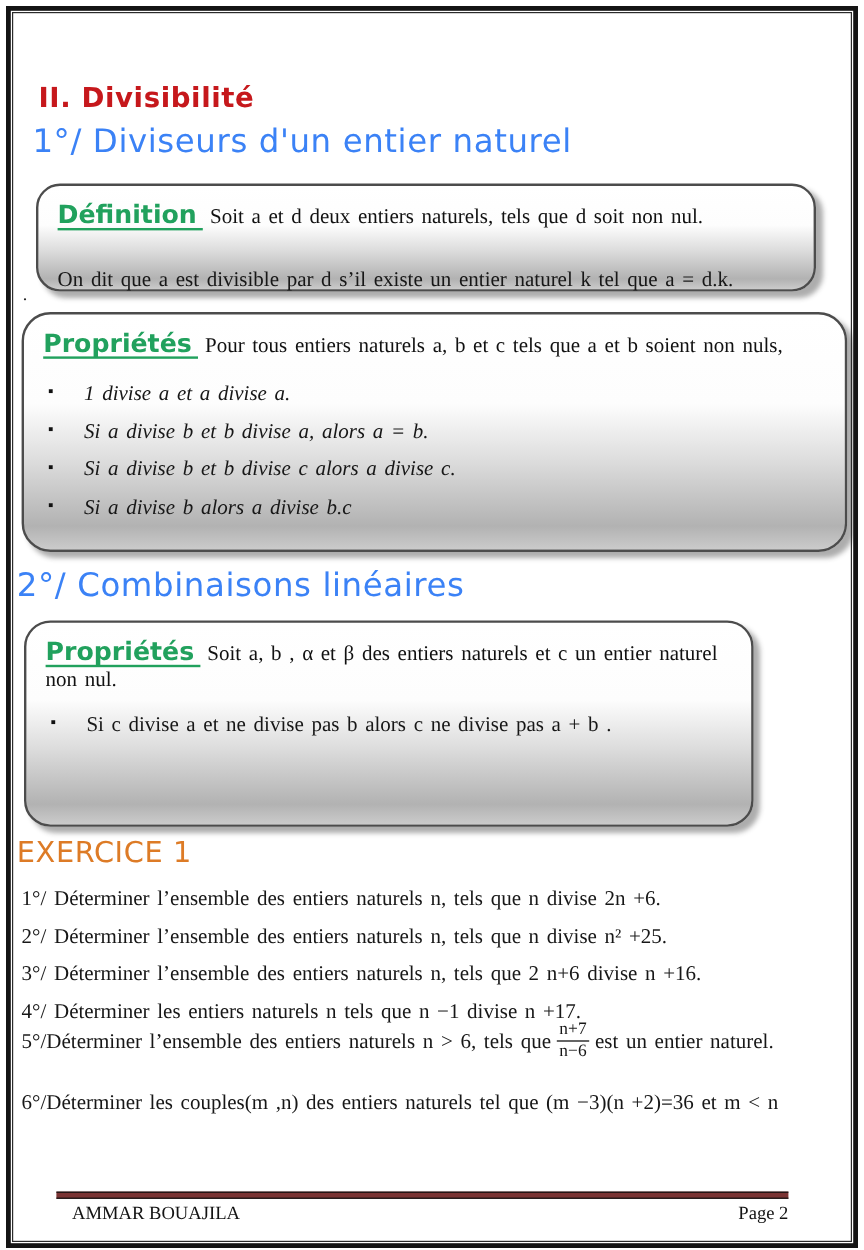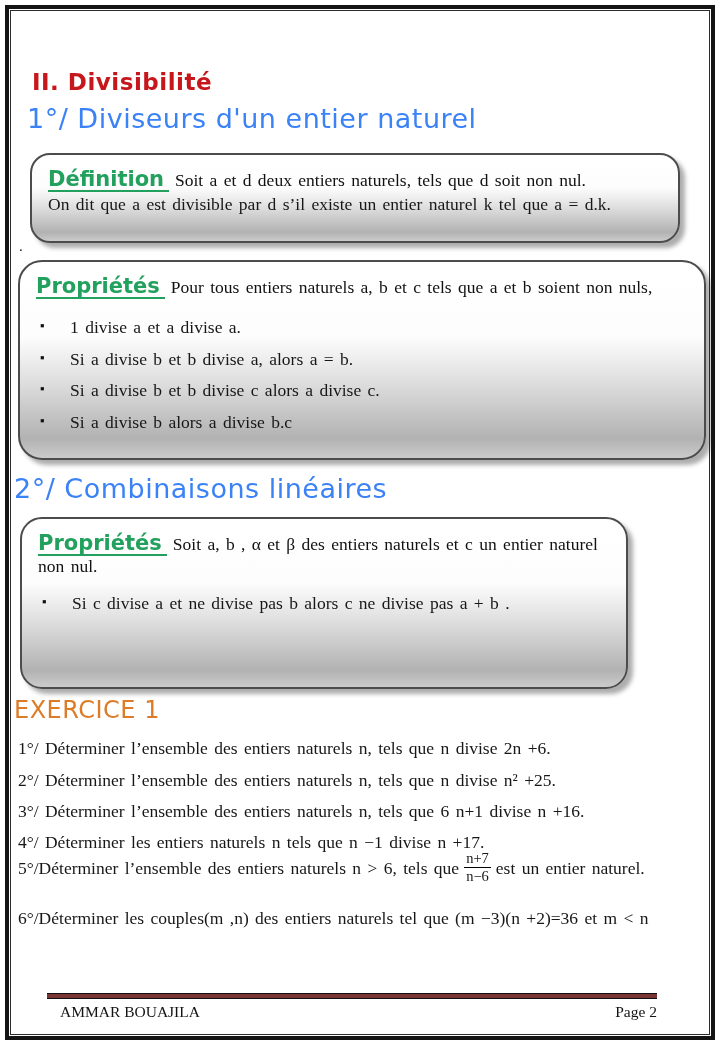--- a/index.html
+++ b/index.html
@@ -28,21 +28,21 @@
   .green-label{font-family:"DejaVu Sans", sans-serif;font-weight:bold;
                font-size:21px;color:#21a15d;border-bottom:2.5px solid #21a15d;
                padding-right:5px;display:inline-block;line-height:1.05;}
   .intro-text{font-size:17.5px;color:#111;margin-left:6px;word-spacing:2px;}
   .box-head{padding:13px 16px 0 16px;}
   .box-body{font-size:17.5px;word-spacing:2px;padding:0 16px;}
 
   ul.props{list-style:none;margin:0;padding:0 16px 0 20px;}
   ul.props li{font-size:17.5px;word-spacing:2px;position:relative;padding-left:30px;}
   ul.props li::before{content:"▪";position:absolute;left:0;top:1px;font-size:13px;color:#111;}
-  .pb1 li{height:31.5px;}
+  .pb1 li{height:31.5px;font-style:italic;}
   .pb2 li{height:33px;}
 
   .ex-line{font-size:17.5px;word-spacing:2px;white-space:nowrap;}
   .frac{display:inline-block;vertical-align:middle;text-align:center;
         font-size:14.5px;line-height:1.05;margin:0 5px;position:relative;top:-2px;}
   .frac .num{display:block;border-bottom:1.3px solid #000;padding:0 2px 1px 2px;}
   .frac .den{display:block;padding-top:1px;}
 
   .footer-rule{background:#7b3434;border-top:1.6px solid #101010;
                border-bottom:1.6px solid #101010;height:3.5px;}
@@ -61,21 +61,21 @@
   </div>
 
   <div class="abs h-main" style="left:32px;top:69px;">II. Divisibilité</div>
 
   <div class="abs h-sub" style="left:27px;top:103px;">1°/ Diviseurs d'un entier naturel</div>
 
   <div class="abs callout" style="left:30px;top:153px;width:650px;height:90px;">
     <div class="box-head">
       <span class="green-label">Définition</span><span class="intro-text">Soit a et d deux entiers naturels, tels que d soit non nul.</span>
     </div>
-    <div class="box-body" style="margin-top:2px;">On dit que a est divisible par d s’il existe un entier naturel k tel que a = d.k.</div>
+    <div class="box-body" style="margin-top:30px;">On dit que a est divisible par d s’il existe un entier naturel k tel que a = d.k.</div>
   </div>
 
   <div class="abs stray-dot" style="left:19px;top:238px;">.</div>
 
   <div class="abs callout" style="left:18px;top:260px;width:688px;height:200px;border-radius:24px;">
     <div class="box-head">
       <span class="green-label">Propriétés</span><span class="intro-text">Pour tous entiers naturels a, b et c tels que a et b soient non nuls,</span>
     </div>
     <ul class="props pb1" style="margin-top:18px;">
       <li>1 divise a et a divise a.</li>
@@ -93,21 +93,21 @@
     </div>
     <ul class="props pb2" style="margin-top:16px;">
       <li>Si c divise a et ne divise pas b alors c ne divise pas a + b .</li>
     </ul>
   </div>
 
   <div class="abs h-ex" style="left:14px;top:696px;">EXERCICE 1</div>
 
   <div class="abs ex-line" style="left:18px;top:738px;">1°/ Déterminer l’ensemble des entiers naturels n, tels que n divise 2n +6.</div>
   <div class="abs ex-line" style="left:18px;top:770px;">2°/ Déterminer l’ensemble des entiers naturels n, tels que n divise n² +25.</div>
-  <div class="abs ex-line" style="left:18px;top:801px;">3°/ Déterminer l’ensemble des entiers naturels n, tels que 6 n+1 divise n +16.</div>
+  <div class="abs ex-line" style="left:18px;top:801px;">3°/ Déterminer l’ensemble des entiers naturels n, tels que 2 n+6 divise n +16.</div>
   <div class="abs ex-line" style="left:18px;top:832px;">4°/ Déterminer les entiers naturels n tels que n −1 divise n +17.</div>
 
   <div class="abs ex-line" style="left:18px;top:853px;">
     <span>5°/Déterminer l’ensemble des entiers naturels n &gt; 6, tels que</span><span class="frac"><span class="num">n+7</span><span class="den">n−6</span></span><span>est un entier naturel.</span>
   </div>
 
   <div class="abs ex-line" style="left:18px;top:908px;">6°/Déterminer les couples(m ,n) des entiers naturels tel que (m −3)(n +2)=36 et m &lt; n</div>
 
   <div class="abs footer-rule" style="left:47px;top:993px;width:610px;"></div>
   <div class="abs footer-row" style="left:47px;top:1003px;width:610px;">

